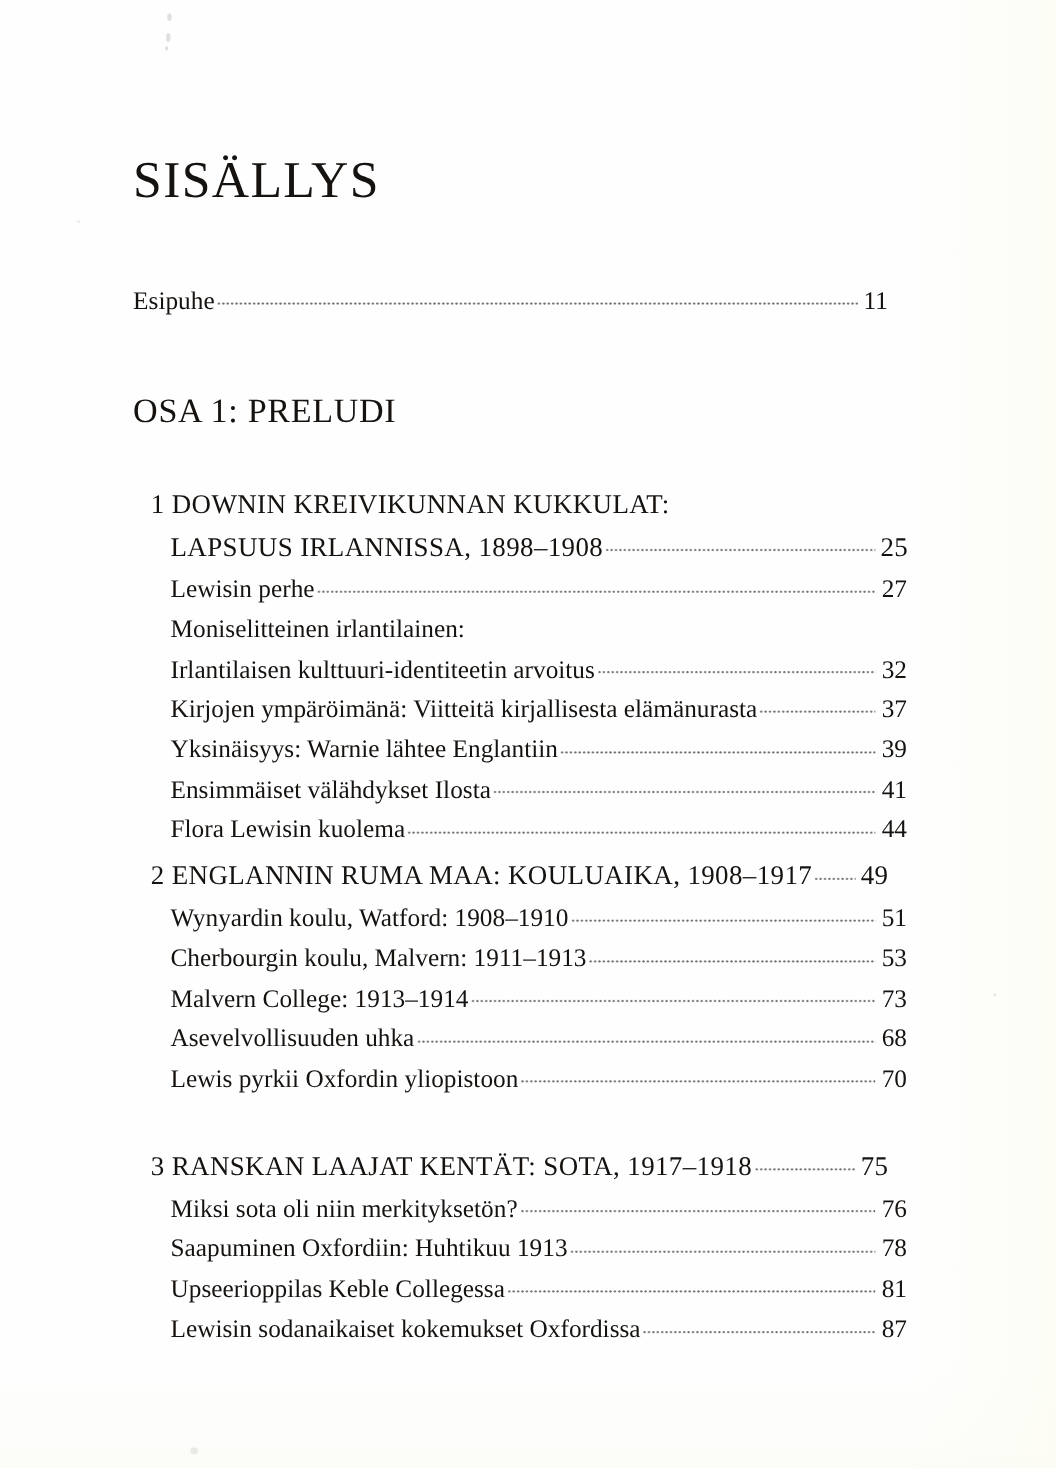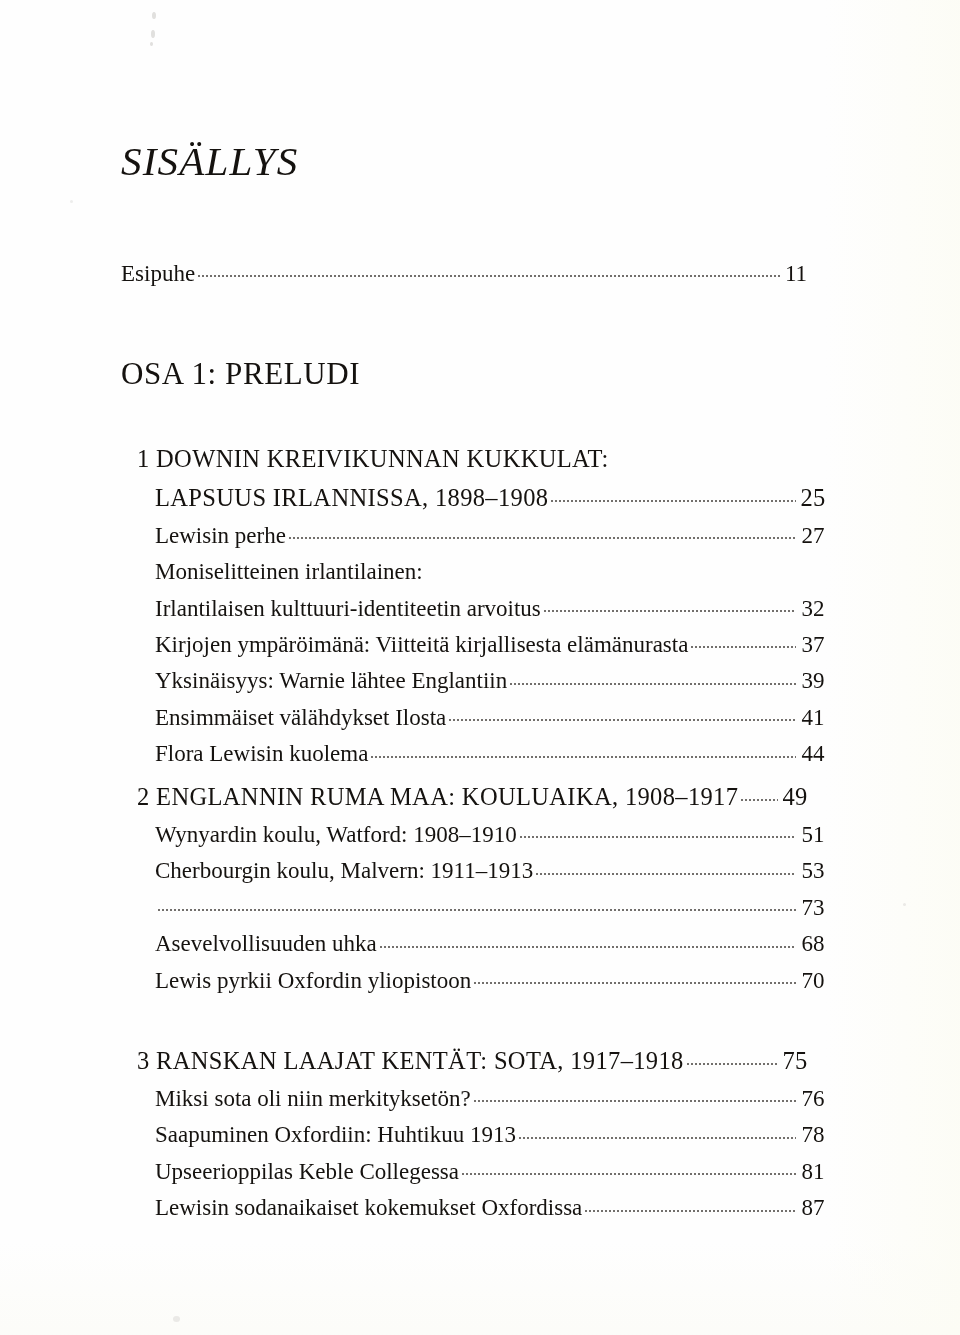--- a/index.html
+++ b/index.html
@@ -42,26 +42,25 @@
     left: 121px;
     top: 0;
     width: 690px;
   }
 
   
   .doc-title {
     position: absolute;
     left: 0;
     top: 137px;
-    font-size: 41px;
+    font-size: 47px;
     letter-spacing: 1.2px;
     font-weight: normal;
     margin: 0;
     white-space: nowrap;
-    font-style: italic;
   }
 
   
   .toc-row {
     display: flex;
     align-items: baseline;
     width: 100%;
   }
 
   .toc-text {
@@ -254,20 +253,21 @@
         <span class="toc-page">51</span>
       </div>
 
       <div class="toc-row sub-entry">
         <span class="toc-text">Cherbourgin koulu, Malvern: 1911–1913</span>
         <span class="leader"></span>
         <span class="toc-page">53</span>
       </div>
 
       <div class="toc-row sub-entry">
+        <span class="toc-text">Malvern College: 1913–1914</span>
         <span class="leader"></span>
         <span class="toc-page">73</span>
       </div>
 
 
       <div class="toc-row sub-entry">
         <span class="toc-text">Asevelvollisuuden uhka</span>
         <span class="leader"></span>
         <span class="toc-page">68</span>
       </div>

